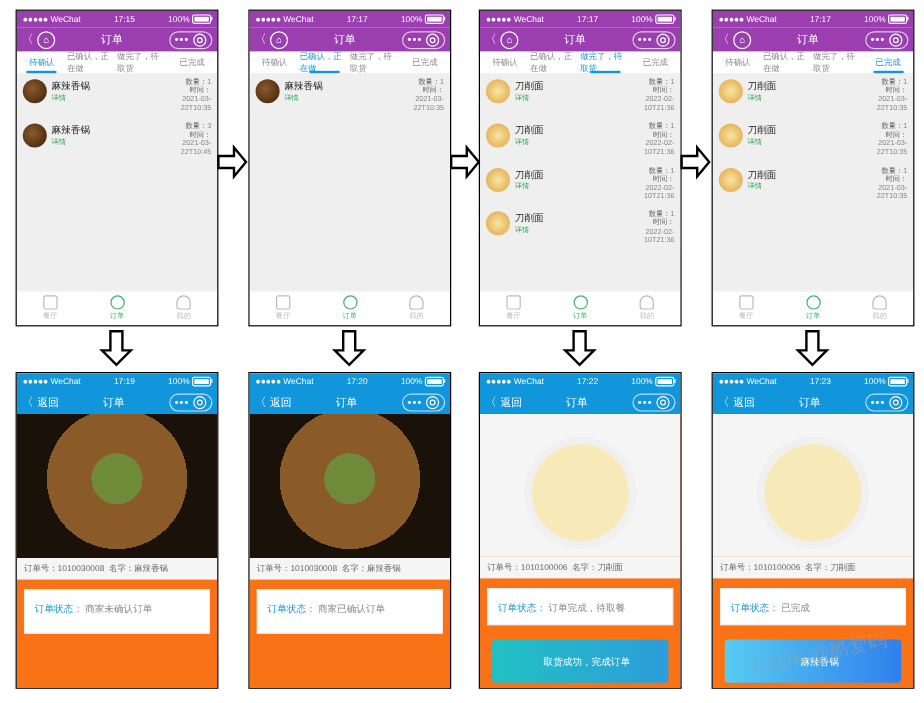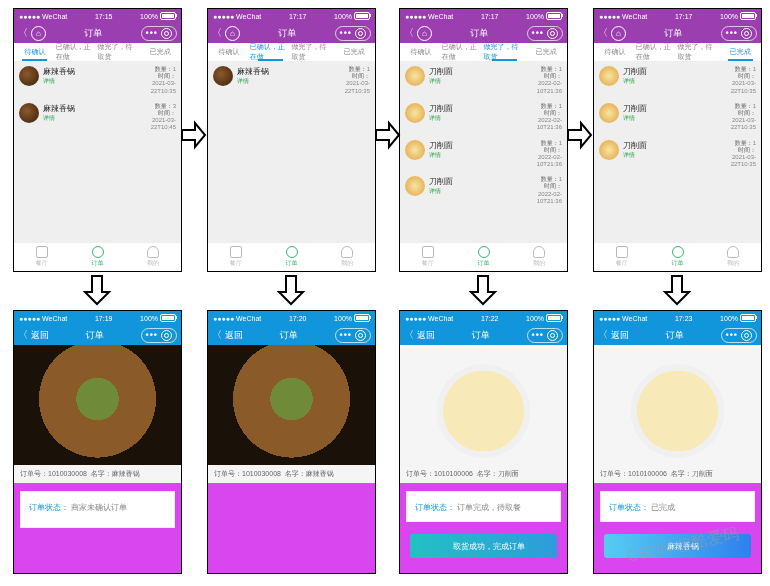--- a/index.html
+++ b/index.html
@@ -100,35 +100,35 @@
   .tabbar{
     height:28px;background:#fff;border-top:1px solid #eee;display:flex;
   }
   .tabbar .tb{flex:1;display:flex;flex-direction:column;align-items:center;justify-content:center;gap:1px;color:#bbb;font-size:6px;}
   .tabbar .tb.active{color:#3cb371;}
   .tb .ic{width:10px;height:10px;border:1px solid currentColor;border-radius:2px;}
   .tb .ic.round{border-radius:50%;}
   .tb .ic.person{border-radius:50% 50% 20% 20%;}
 
   
-  .detail-body{flex:1;background:#d946ef;display:flex;flex-direction:column;overflow:hidden;}
+  .detail-body{flex:1;background:#f97316;display:flex;flex-direction:column;overflow:hidden;}
   .hero{width:100%;height:120px;background:#999;}
   .hero.pot{background:radial-gradient(circle at 50% 45%, #6f8b3a 0 20%, #8a5a28 20% 55%, #1a1108 55% 100%);}
   .hero.noodle{background:
       radial-gradient(circle at 50% 55%, #f8e9b8 0 38%, #f0f0f0 38% 44%, #f5f5f5 44% 100%),
       radial-gradient(circle at 50% 50%, #e07030 0 20%, transparent 20%);
   }
   .info-line{padding:4px 6px;font-size:7px;color:#666;background:#f5f5f5;}
   .status-card{
     margin:8px 6px;background:#fff;border:1px solid #eee;padding:10px 8px 14px;
   }
   .status-card .lbl{color:#1296db;font-size:8px;}
   .status-card .val{color:#888;font-size:8px;}
   .action-btn{
-    margin:4px 10px;height:24px;border-radius:3px;display:flex;align-items:center;justify-content:center;color:#fff;font-size:8px;padding-left:11px;
+    margin:4px 10px;height:36px;border-radius:3px;display:flex;align-items:center;justify-content:center;color:#fff;font-size:8px;padding-left:11px;
   }
   .grad-green{background:linear-gradient(90deg,#22c1c3,#2d9cdb);}
   .grad-blue{background:linear-gradient(90deg,#56ccf2,#2f80ed);}
 
   
   .arrow{position:absolute;display:flex;align-items:center;justify-content:center;}
   .arrow svg{overflow:visible;}
 </style>
 </head>
 <body>
@@ -505,20 +505,24 @@
           <span class="target"></span>
         </span>
       </span>
   </div>
   <div class="detail-body">
     <div class="hero pot"></div>
     <div class="info-line">
       <span>订单号：</span><span>1010030008</span>
       &nbsp;<span>名字：</span><span>麻辣香锅</span>
     </div>
+    <div class="status-card">
+      <span class="lbl">订单状态：</span>
+      <span class="val">商家已确认订单</span>
+    </div>
   </div>
 </div>
 
 <div class="phone" style="left:399px;top:310px;">
   <div class="statusbar blue">
     <span>●●●●● WeChat</span>
     <span>17:22</span>
     <span class="battery">
         <span>100%</span>
         <span class="b-outline">

